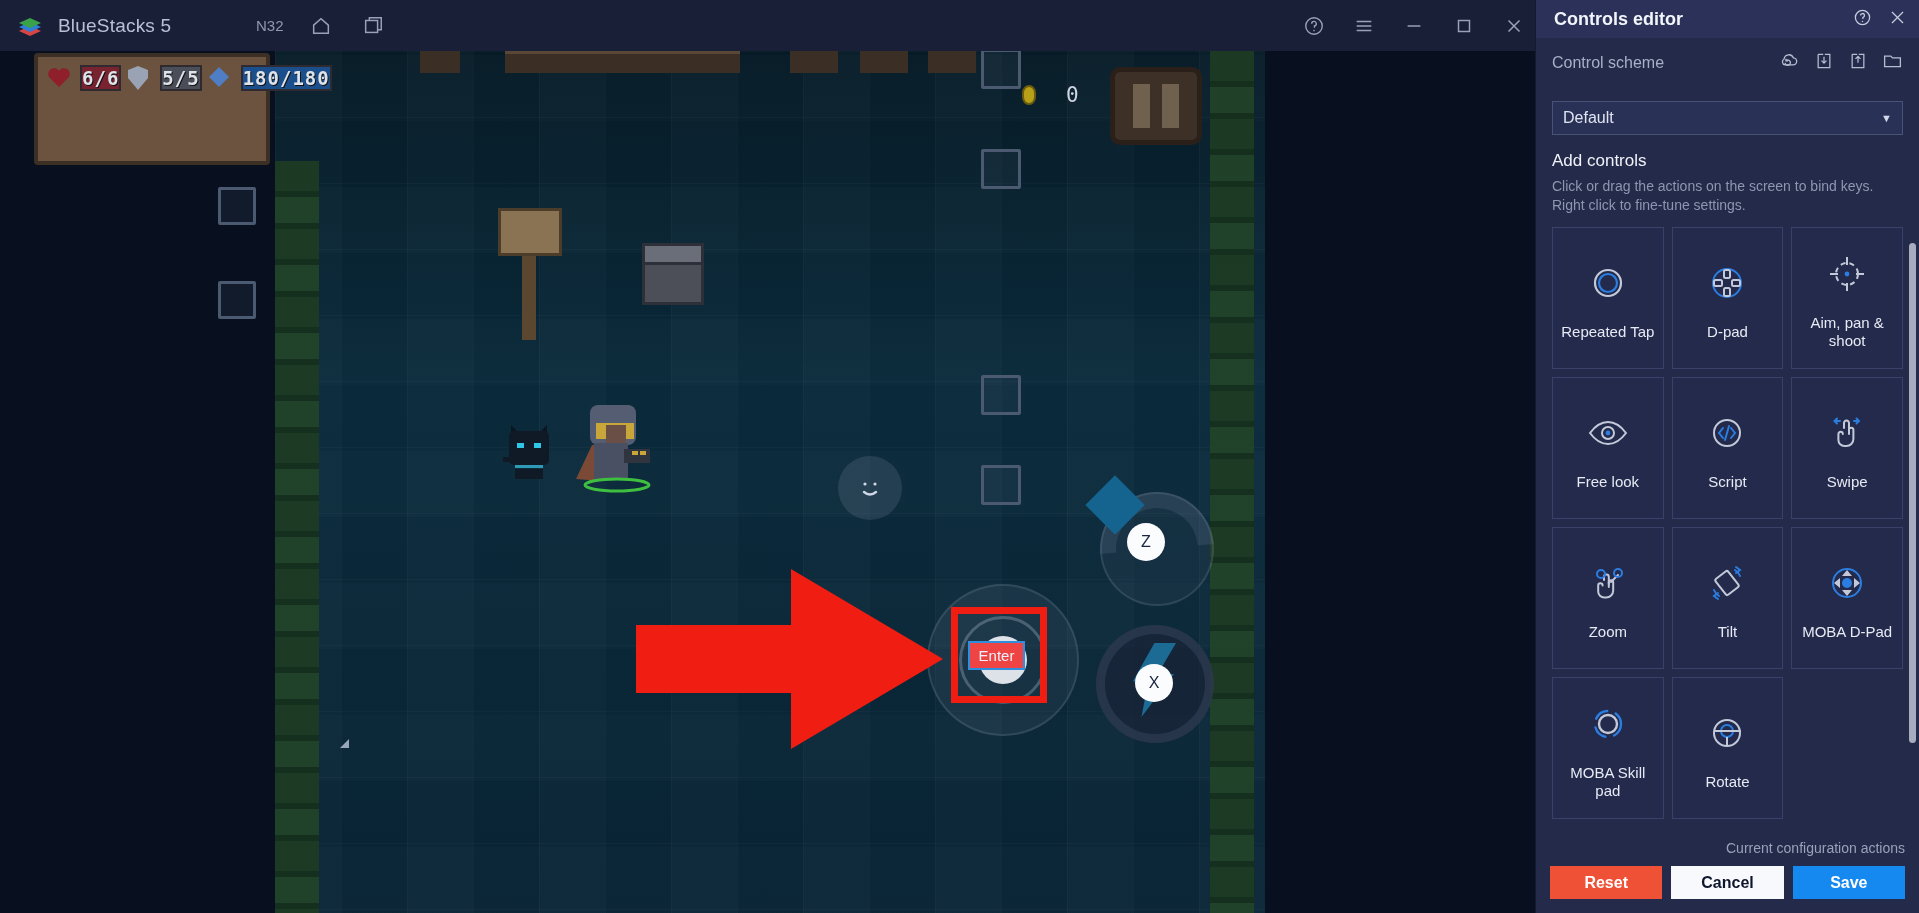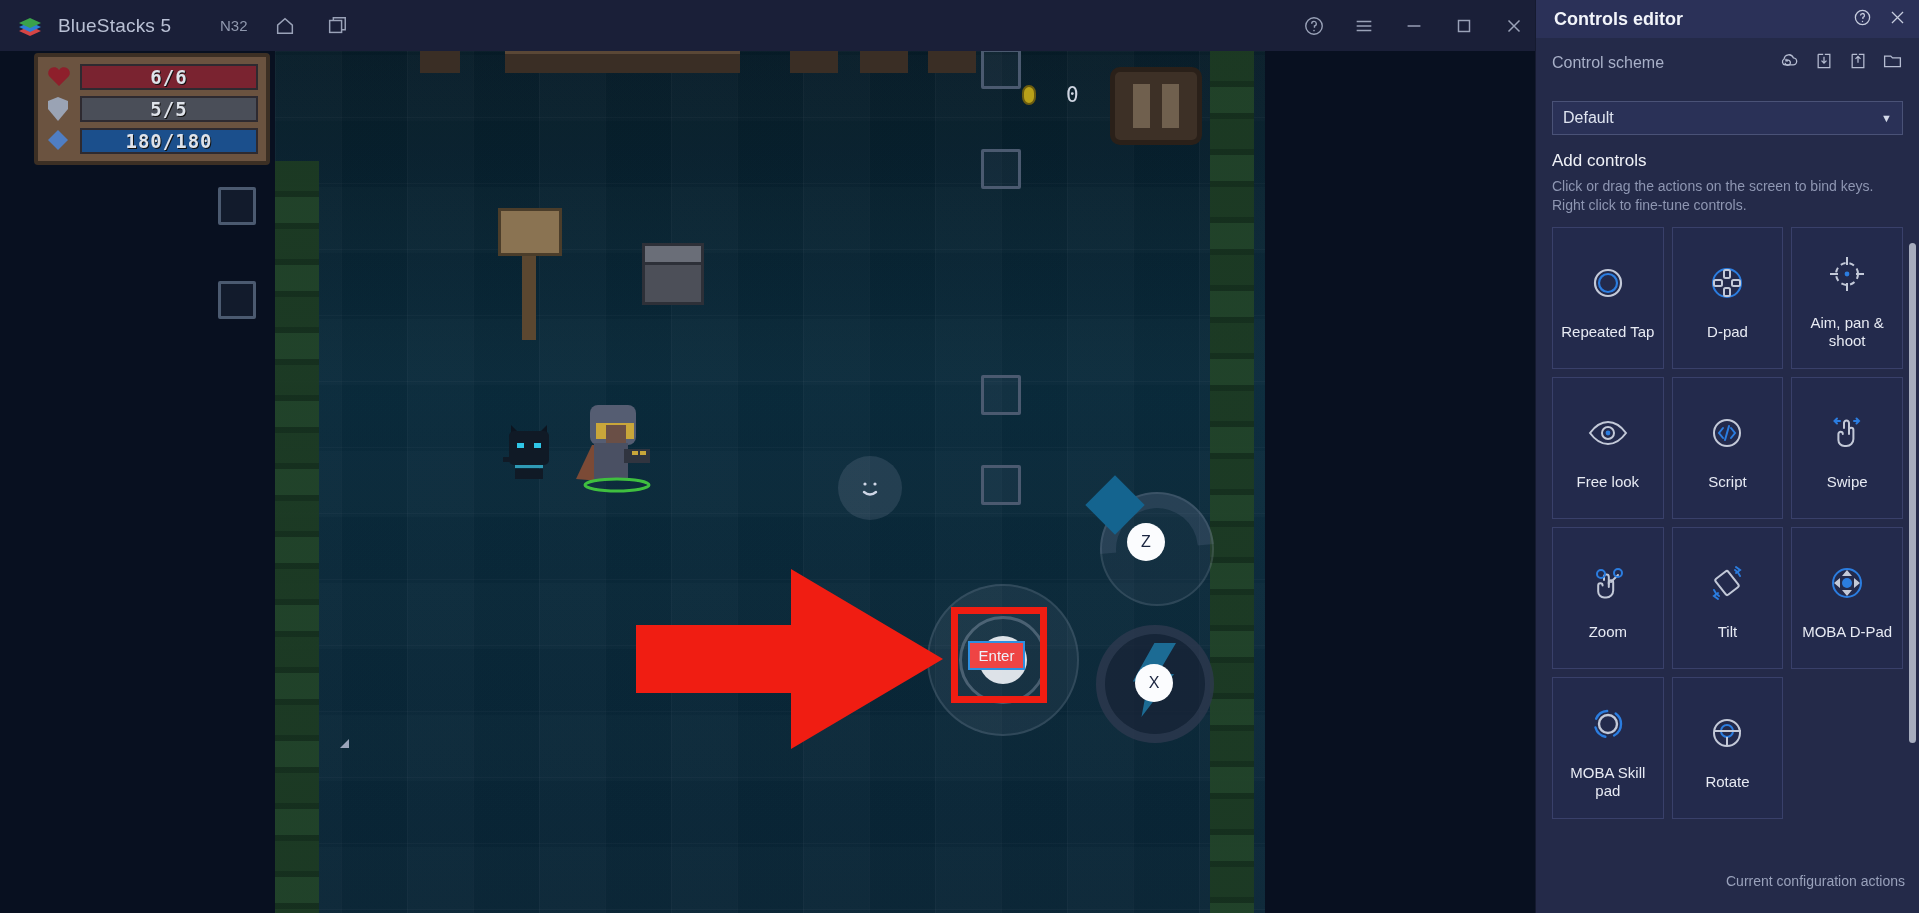--- a/index.html
+++ b/index.html
@@ -15,21 +15,21 @@
   #titlebar {
     position: absolute; left: 0; top: 0; width: 1535px; height: 51px;
     background: #1a1f38;
     display: flex; align-items: center;
   }
   #bs-logo { margin-left: 16px; width: 28px; height: 28px; position: relative; }
   #bs-title {
     margin-left: 14px; color: #b9c0d4; font-size: 19px; letter-spacing: .2px;
     white-space: nowrap; overflow: hidden; width: 140px;
   }
-  #bs-instance { margin-left: 22px; color: #8f97ad; font-size: 15px; }
+  #bs-instance { margin-left: 58px; color: #8f97ad; font-size: 15px; }
   .tb-icon {
     width: 30px; height: 30px; margin-left: 22px;
     display: flex; align-items: center; justify-content: center;
     color: #9aa2b8;
   }
   #tb-right { margin-left: auto; display: flex; align-items: center; padding-right: 6px; }
   #tb-right .tb-icon { margin-left: 20px; }
 
   
   #game {
@@ -70,21 +70,21 @@
     border-radius: 2px;
   }
   .topbeam {
     position: absolute; height: 22px; background: #3a2e25; border-top: 3px solid #5a4736;
   }
 
   
   #hud {
     position: absolute; left: 34px; top: 2px; width: 236px; height: 112px;
     background: #6b5340; border: 4px solid #3c2f24; border-radius: 4px;
-    padding: 6px 8px; display: flex; flex-direction: column; gap: 5px;
+    padding: 6px 8px; display: flex; flex-direction: row; gap: 5px;
   }
   .statrow { display: flex; align-items: center; height: 30px; }
   .staticon { width: 28px; height: 26px; margin-right: 6px; position: relative; }
   .statbar {
     flex: 1; height: 26px; border: 2px solid #2e2a30; position: relative;
     display: flex; align-items: center; justify-content: center;
   }
   .statbar span {
     color: #dfe3ea; font-size: 19px; font-weight: bold;
     font-family: "DejaVu Sans Mono", monospace; letter-spacing: 1px;
@@ -495,21 +495,21 @@
         </div>
       </div>
       <div id="scheme-select">
         <div id="scheme-value">Default</div>
         <div id="scheme-caret">▼</div>
       </div>
     </div>
 
     <div id="add-block">
       <div id="add-title">Add controls</div>
-      <div id="add-desc">Click or drag the actions on the screen to bind keys. Right click to fine-tune controls.</div>
+      <div id="add-desc">Click or drag the actions on the screen to bind keys. Right click to fine-tune settings.</div>
     </div>
 
     <div id="grid-wrap">
       <div id="grid">
 
 
         <div class="tile">
           <div class="tile-ico">
             <svg width="40" height="40" viewBox="0 0 40 40" fill="none" stroke-width="2.2">
               <circle cx="20" cy="20" r="13" stroke="#c3c9d8"></circle>
@@ -632,16 +632,21 @@
           </div>
           <div class="tile-label">Rotate</div>
         </div>
 
       </div>
       <div id="scrollbar"></div>
     </div>
 
     <div id="panel-foot">
       <div id="foot-note">Current configuration actions</div>
+      <div id="foot-buttons">
+        <div class="fbtn" id="btn-reset">Reset</div>
+        <div class="fbtn" id="btn-cancel">Cancel</div>
+        <div class="fbtn" id="btn-save">Save</div>
+      </div>
     </div>
 
   </div>
 </div>
 
 </body></html>

